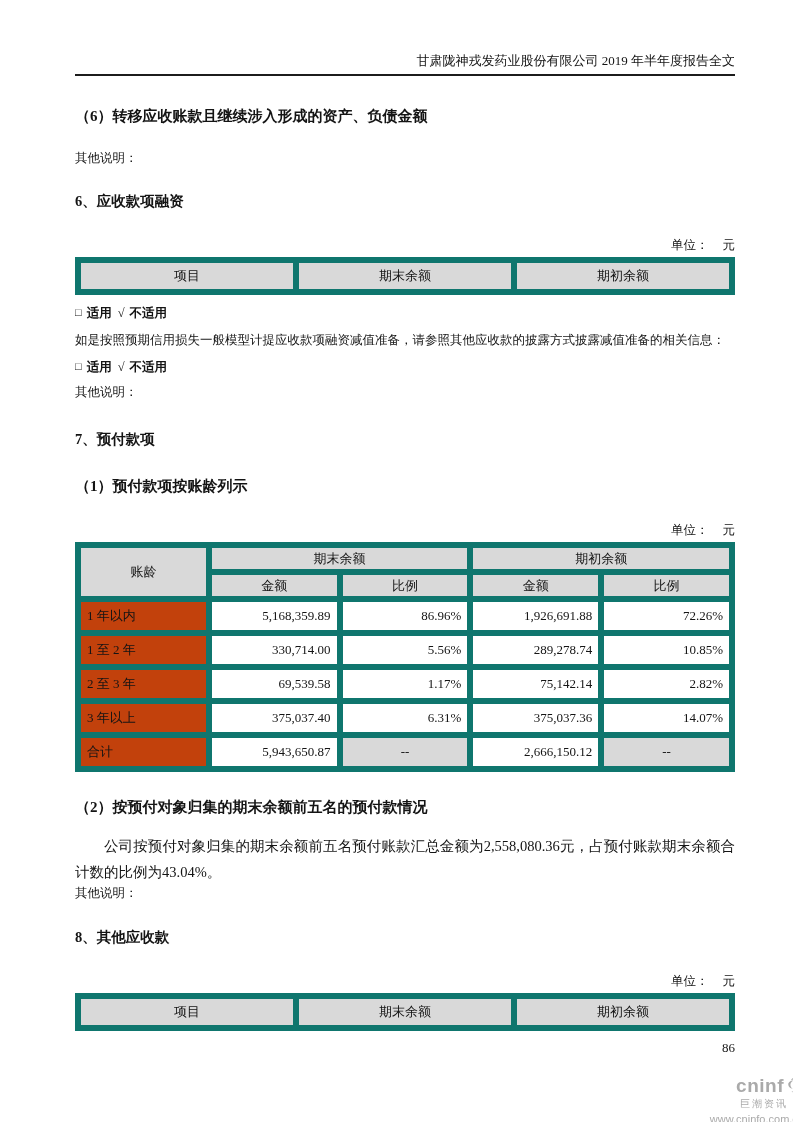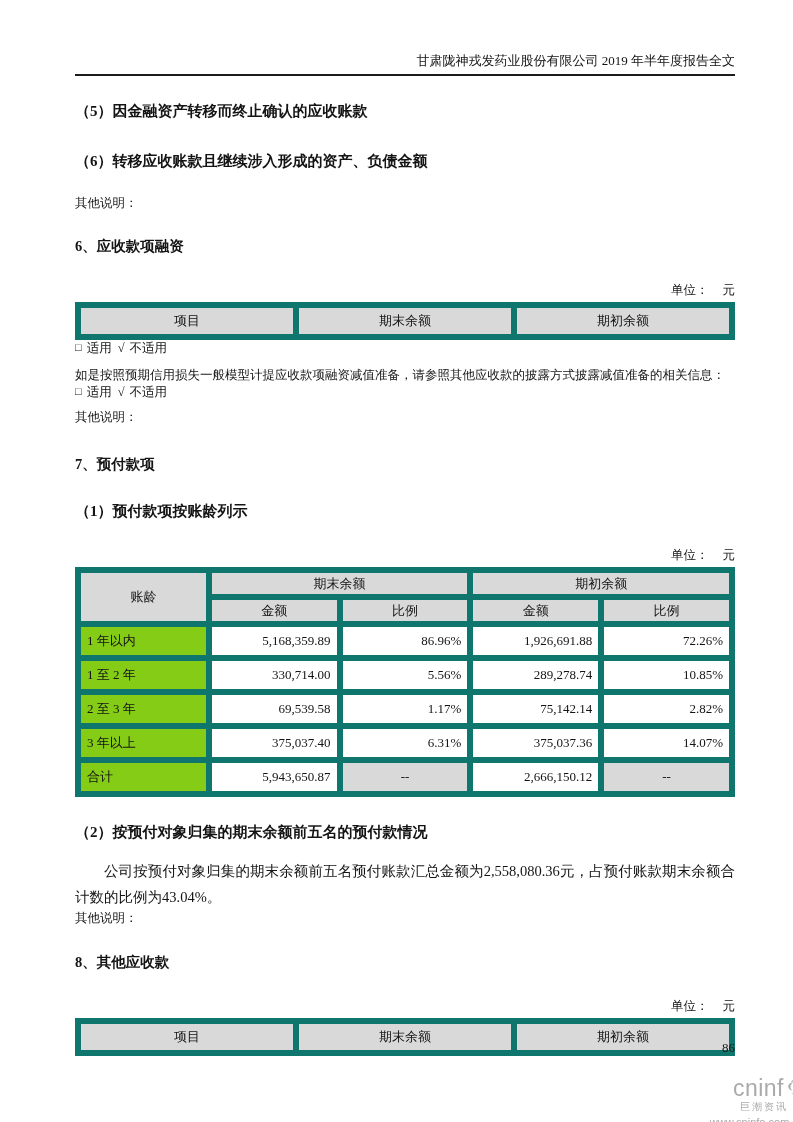--- a/index.html
+++ b/index.html
@@ -70,31 +70,33 @@
   th{
     background:#d9d9d9;
     font-weight:normal;
     text-align:center;
     height:26px;
   }
   .tbl-simple th{height:26px;}
   .tbl-prepay th{height:21px;}
   .tbl-prepay td{height:28px;}
   td.age{
-    background:#84cc16;
+    background:#c2410c;
     text-align:left;
   }
   td.num{text-align:right;}
   td.dash{
     background:#d9d9d9;
     text-align:center;
   }
   .check-line{
+    margin-top:10px;
     font-size:12.5px;
     line-height:17px;
+    font-weight:bold;
   }
   .check-line .box{font-size:11px;position:relative;top:-1px;}
   .check-line .lbl{margin:0 6px 0 5px;}
   .check-line .check{margin-right:5px;}
   .mt8{margin-top:8px;}
   .mt10{margin-top:10px;}
   .mt6{margin-top:6px;}
   .h7{margin-top:29px;}
   .sub1{margin-top:27px;}
   .sub2{margin-top:25px;}
@@ -121,22 +123,22 @@
     font-family:"Liberation Sans","DejaVu Sans",sans-serif;
     line-height:1.1;
   }
   .footer-logo .brand-row{
     display:flex;
     align-items:center;
     justify-content:flex-end;
     gap:2px;
   }
   .footer-logo .brand{
-    font-size:23px;
-    font-weight:normal;
+    font-size:19px;
+    font-weight:bold;
     letter-spacing:0.5px;
   }
   .footer-logo .cn{
     font-size:10px;
     letter-spacing:2px;
     margin-right:16px;
   }
   .footer-logo .url{
     font-size:11px;
     margin-top:4px;
@@ -145,21 +147,20 @@
 </head>
 <body>
 
 <div class="page">
   <div class="content">
 
     <div class="doc-header">
       <span>甘肃陇神戎发药业股份有限公司 2019 年半年度报告全文</span>
     </div>
 
-    <div class="h-sub h5">（5）因金融资产转移而终止确认的应收账款</div>
 
     <div class="h-sub h6">（6）转移应收账款且继续涉入形成的资产、负债金额</div>
 
     <div class="note mt-other1">其他说明：</div>
 
     <div class="h-num mt-sec6">6、应收款项融资</div>
 
     <div class="unit-line">
       <span>单位：</span><span class="unit-value">元</span>
     </div>

